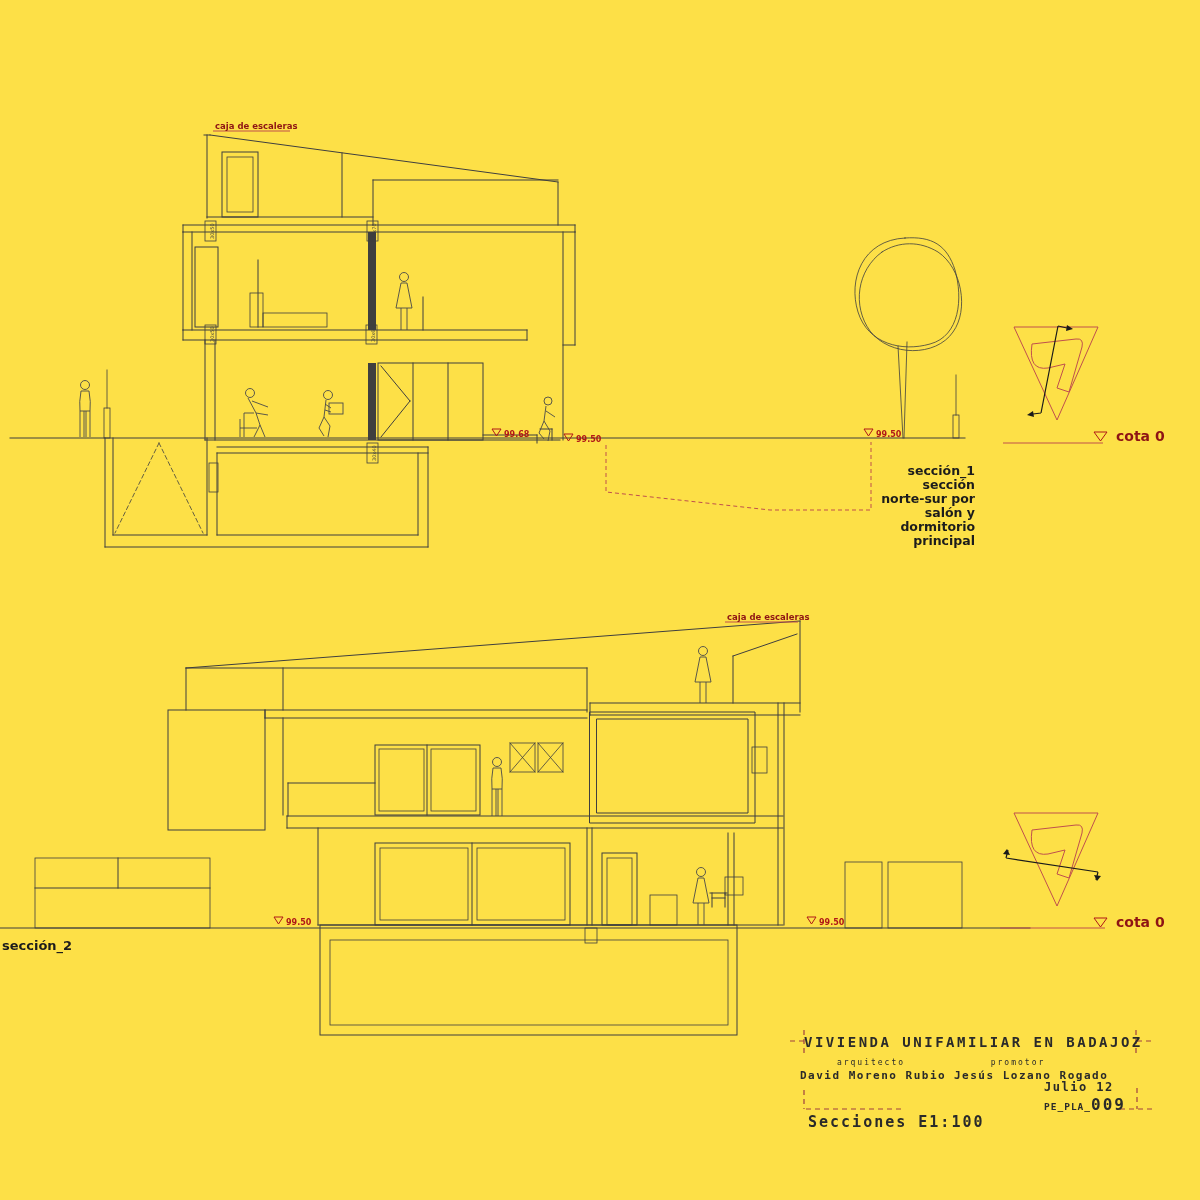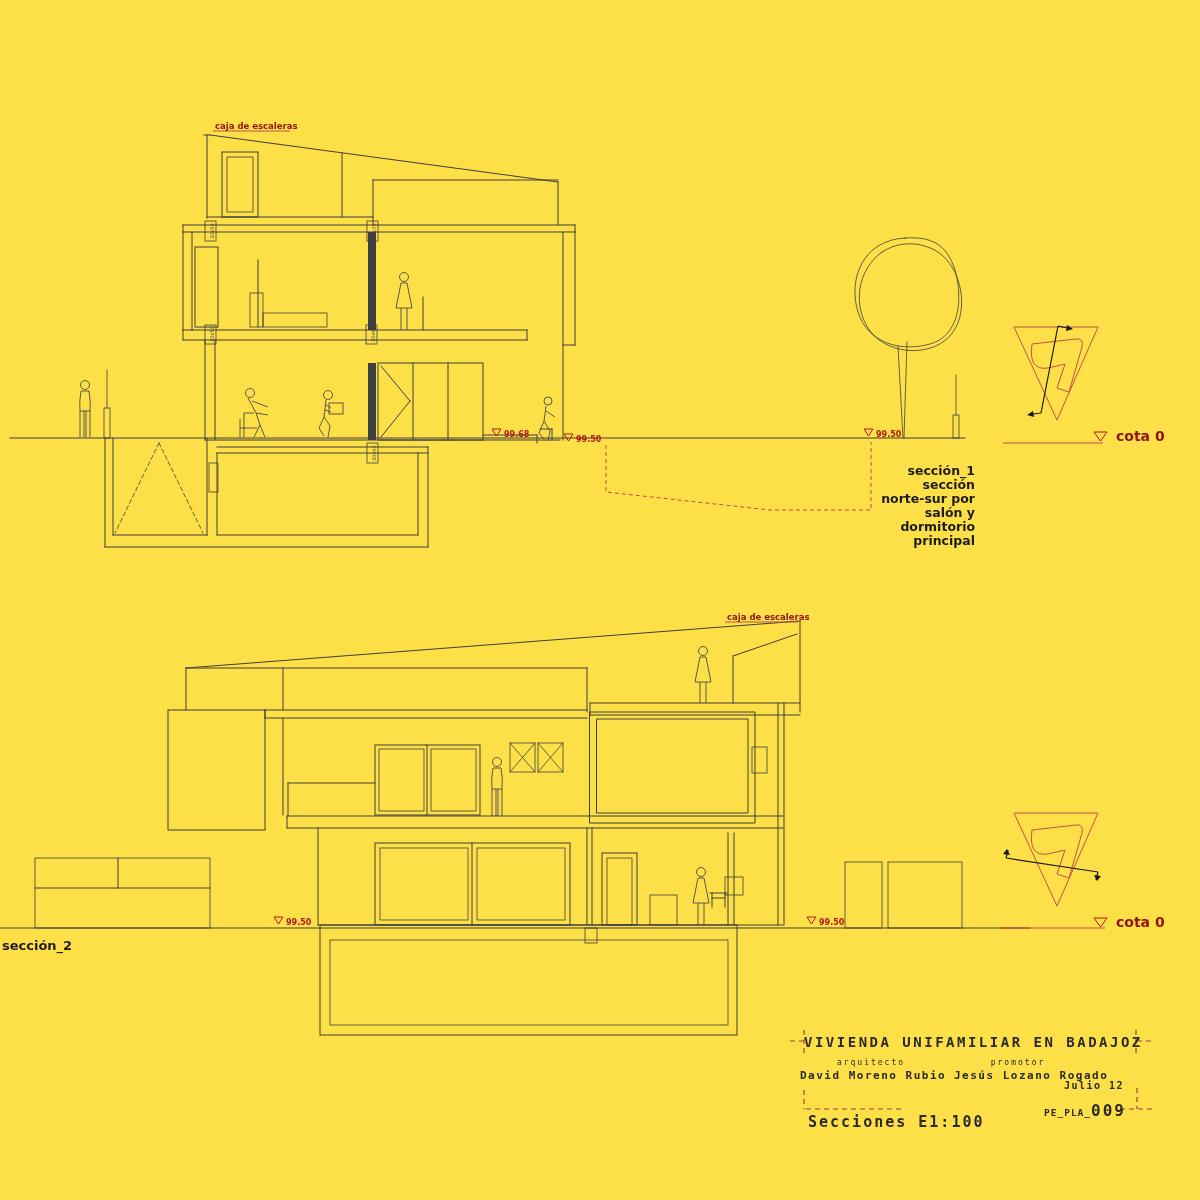--- a/index.html
+++ b/index.html
@@ -30,22 +30,22 @@
       font-family:"DejaVu Sans Mono",monospace;color:#2a2a2a;}
   .tb-title{position:absolute;left:18px;top:8px;width:336px;text-align:center;
             font-size:14px;font-weight:bold;letter-spacing:2.5px;white-space:nowrap;}
   .tb-col{position:absolute;top:32px;text-align:center;}
   .tb-col1{left:14px;width:142px;}
   .tb-col2{left:168px;width:128px;}
   .tb-role{font-size:8px;letter-spacing:2px;text-align:center;}
   .tb-name{font-size:11px;font-weight:bold;letter-spacing:1.5px;margin-top:2px;white-space:nowrap;}
   .tb-sheet{position:absolute;left:22px;top:87px;font-size:15px;font-weight:bold;letter-spacing:2px;white-space:nowrap;}
   .tb-right{position:absolute;left:258px;top:54px;width:100px;}
-  .tb-date{font-size:10px;font-weight:bold;letter-spacing:1.5px;text-align:center;}
-  .tb-code{white-space:nowrap;margin-top:10px;}
+  .tb-date{font-size:12px;font-weight:bold;letter-spacing:1.5px;}
+  .tb-code{white-space:nowrap;margin-top:1px;}
   .tb-code-pre{font-size:9.5px;font-weight:bold;letter-spacing:1px;}
   .tb-code-num{font-size:16px;font-weight:bold;letter-spacing:2px;}
 </style>
 </head>
 <body>
 
 <div class="sheet">
 
 <svg width="1200" height="1200" viewBox="0 0 1200 1200">
 

